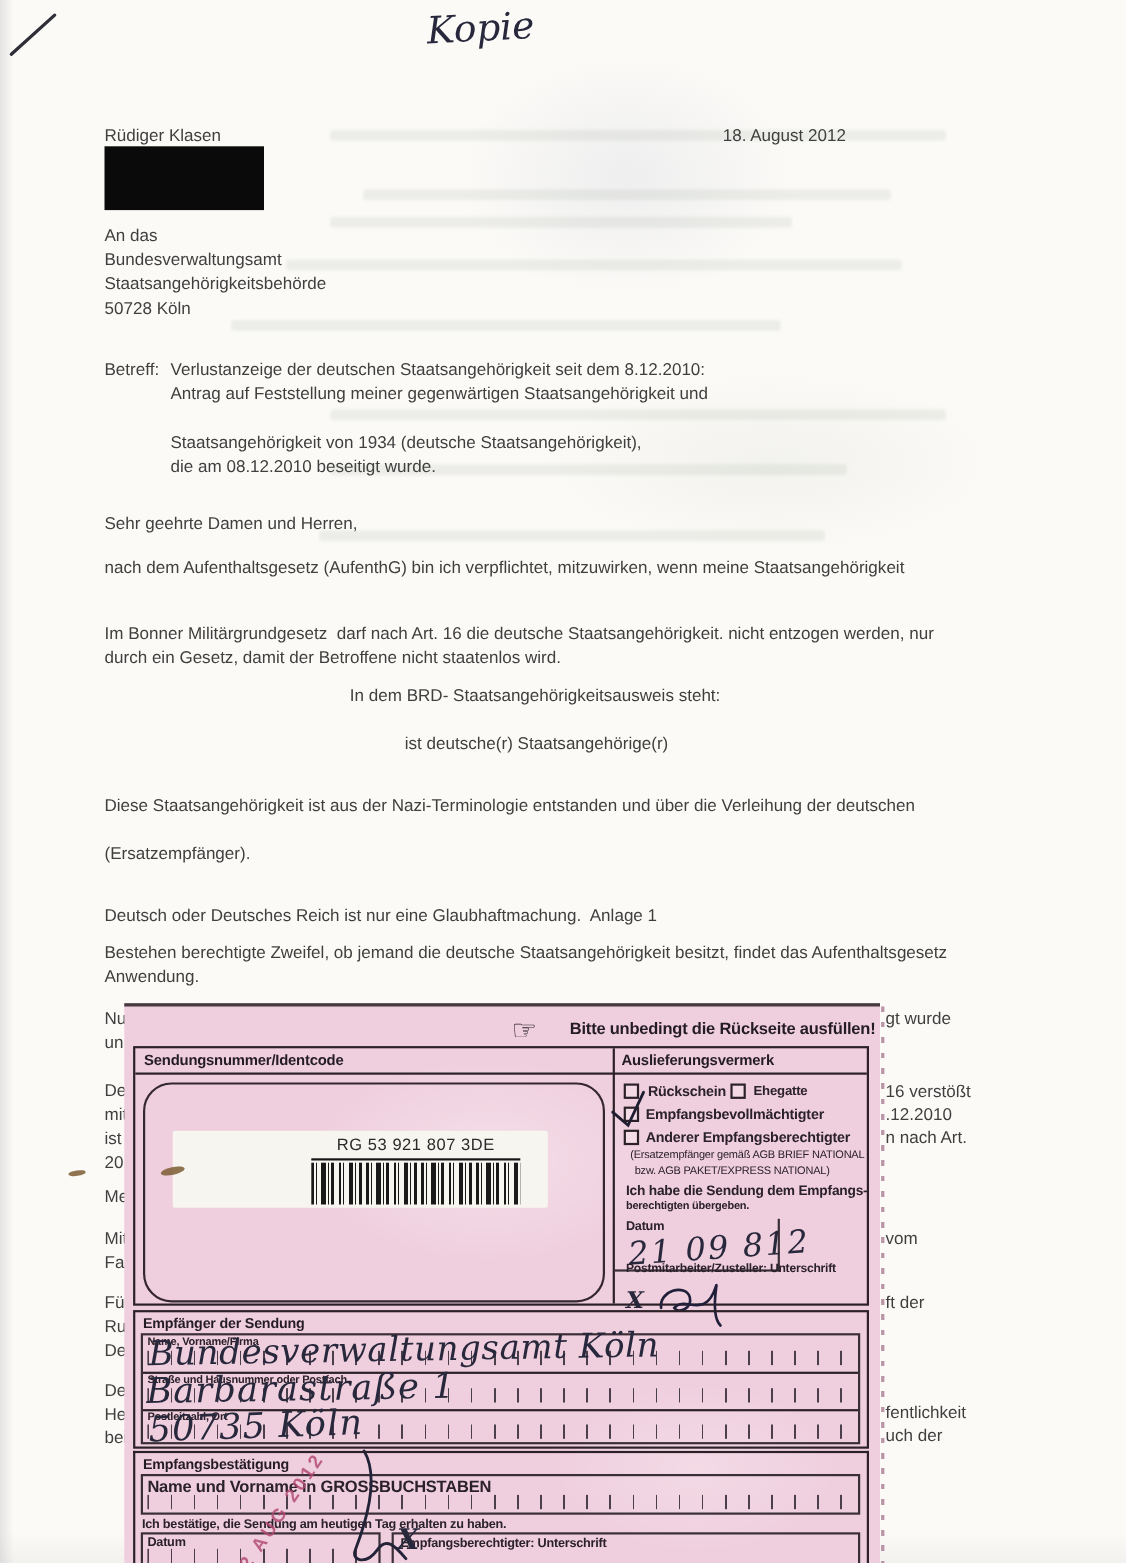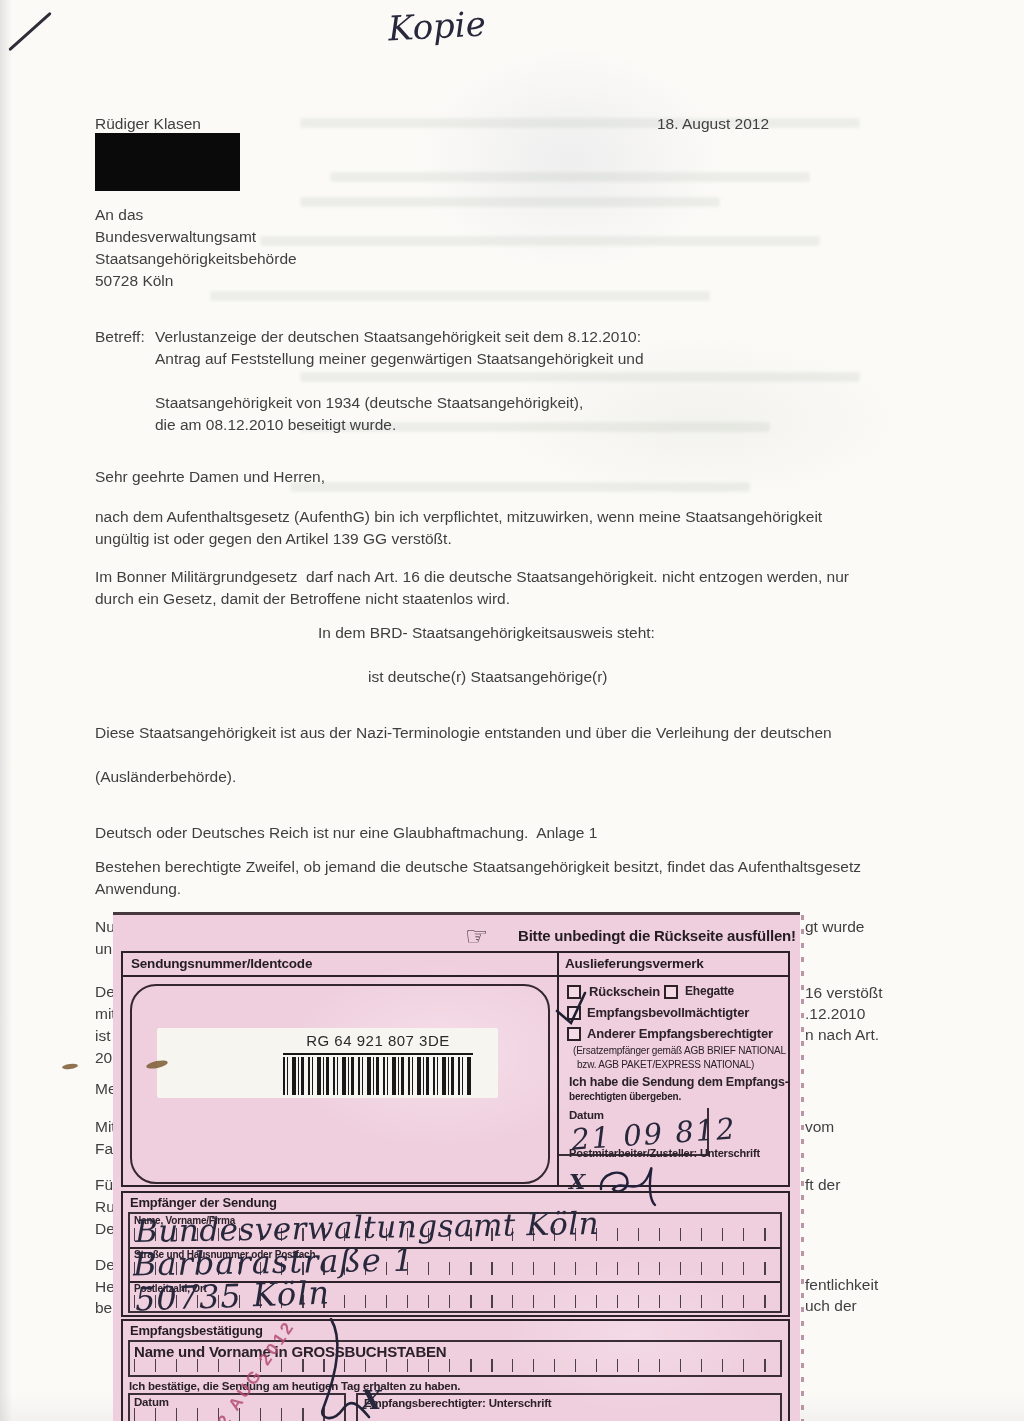--- a/index.html
+++ b/index.html
@@ -77,30 +77,29 @@
 
   <div class="txt" style="left:95px;top:326px">Betreff:</div>
   <div class="txt" style="left:155px;top:326px">Verlustanzeige der deutschen Staatsangehörigkeit seit dem 8.12.2010:</div>
   <div class="txt" style="left:155px;top:348px">Antrag auf Feststellung meiner gegenwärtigen Staatsangehörigkeit und</div>
   <div class="txt" style="left:155px;top:392px">Staatsangehörigkeit von 1934 (deutsche Staatsangehörigkeit),</div>
   <div class="txt" style="left:155px;top:414px">die am 08.12.2010 beseitigt wurde.</div>
 
   <div class="txt" style="left:95px;top:466px">Sehr geehrte Damen und Herren,</div>
 
   <div class="txt" style="left:95px;top:506px">nach dem Aufenthaltsgesetz (AufenthG) bin ich verpflichtet, mitzuwirken, wenn meine Staatsangehörigkeit</div>
-  <div class="txt" style="left:95px;top:528px">ungültig ist oder gegen den Artikel 139 GG verstößt.</div>
 
   <div class="txt" style="left:95px;top:566px">Im Bonner Militärgrundgesetz  darf nach Art. 16 die deutsche Staatsangehörigkeit. nicht entzogen werden, nur</div>
   <div class="txt" style="left:95px;top:588px">durch ein Gesetz, damit der Betroffene nicht staatenlos wird.</div>
 
   <div class="txt" style="left:318px;top:622px">In dem BRD- Staatsangehörigkeitsausweis steht:</div>
   <div class="txt" style="left:368px;top:666px">ist deutsche(r) Staatsangehörige(r)</div>
 
   <div class="txt" style="left:95px;top:722px">Diese Staatsangehörigkeit ist aus der Nazi-Terminologie entstanden und über die Verleihung der deutschen</div>
-  <div class="txt" style="left:95px;top:766px">(Ausländerbehörde).</div>
+  <div class="txt" style="left:95px;top:766px">(Ersatzempfänger).</div>
 
   <div class="txt" style="left:95px;top:822px">Deutsch oder Deutsches Reich ist nur eine Glaubhaftmachung.  Anlage 1</div>
 
   <div class="txt" style="left:95px;top:856px">Bestehen berechtigte Zweifel, ob jemand die deutsche Staatsangehörigkeit besitzt, findet das Aufenthaltsgesetz</div>
   <div class="txt" style="left:95px;top:878px">Anwendung.</div>
 
   <div class="txt" style="left:95px;top:916px">Nu</div>
   <div class="txt" style="left:95px;top:938px">un</div>
   <div class="txt" style="left:95px;top:981px">De</div>
   <div class="txt" style="left:95px;top:1003px">mit</div>
@@ -133,21 +132,21 @@
     <div class="f-hdr" style="left:405px;top:12px;width:272px;font-size:15px;text-align:right">Bitte unbedingt die Rückseite ausfüllen!</div>
 
     <div class="f-box" style="left:8px;top:36px;width:669px;height:236px">
       <div class="f-line" style="left:434px;top:0;width:2px;height:100%"></div>
       <div class="f-line" style="left:0;top:22px;width:100%;height:2px"></div>
       <div class="f-hdr" style="left:8px;top:3px;font-size:13.5px">Sendungsnummer/Identcode</div>
       <div class="f-hdr" style="left:442px;top:3px;font-size:13.5px">Auslieferungsvermerk</div>
 
       <div class="abs" style="left:7px;top:31px;width:416px;height:196px;border:2px solid #34282e;border-radius:26px">
         <div class="abs" style="left:25px;top:42px;width:341px;height:70px;background:#f7f5f0;border-radius:2px">
-          <div class="abs" style="left:126px;top:4px;width:190px;text-align:center;font-size:15px;letter-spacing:0.5px;color:#2a2a2a">RG 64 921 807 3DE</div>
+          <div class="abs" style="left:126px;top:4px;width:190px;text-align:center;font-size:15px;letter-spacing:0.5px;color:#2a2a2a">RG 53 921 807 3DE</div>
           <div class="abs" style="left:126px;top:25px;width:190px;height:2px;background:#161616"></div>
           <div class="bars" style="left:126px;top:29px;width:190px;height:38px"></div>
         </div>
         <div class="speck" style="left:14px;top:75px;width:22px;height:7px;transform:rotate(-12deg)"></div>
         <div class="speck" style="left:-70px;top:78px;width:16px;height:5px;transform:rotate(-8deg)"></div>
       </div>
 
       <span class="cb" style="left:444px;top:32px"></span>
       <div class="f-lbl" style="left:466px;top:31px;font-size:13px">Rückschein</div>
       <span class="cb" style="left:541px;top:32px"></span>

